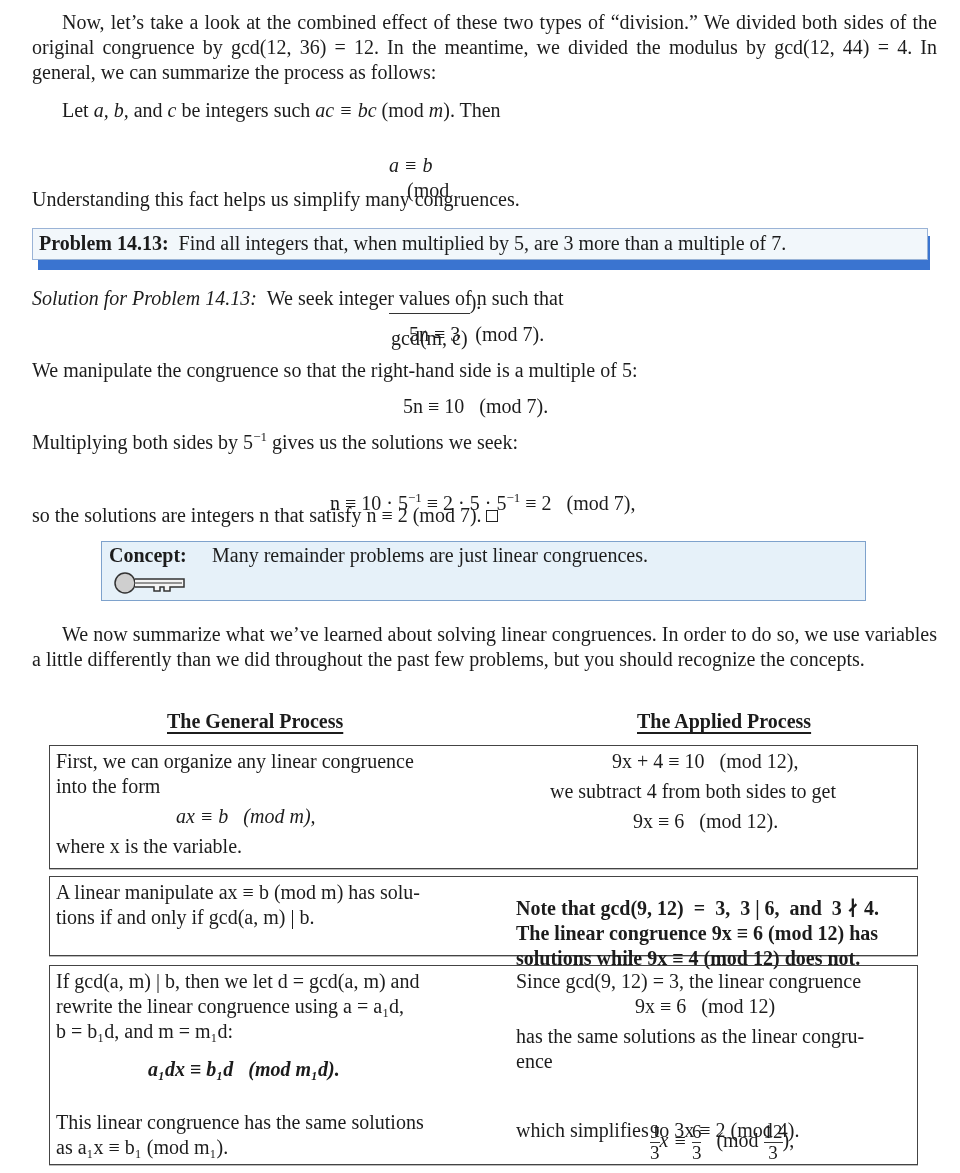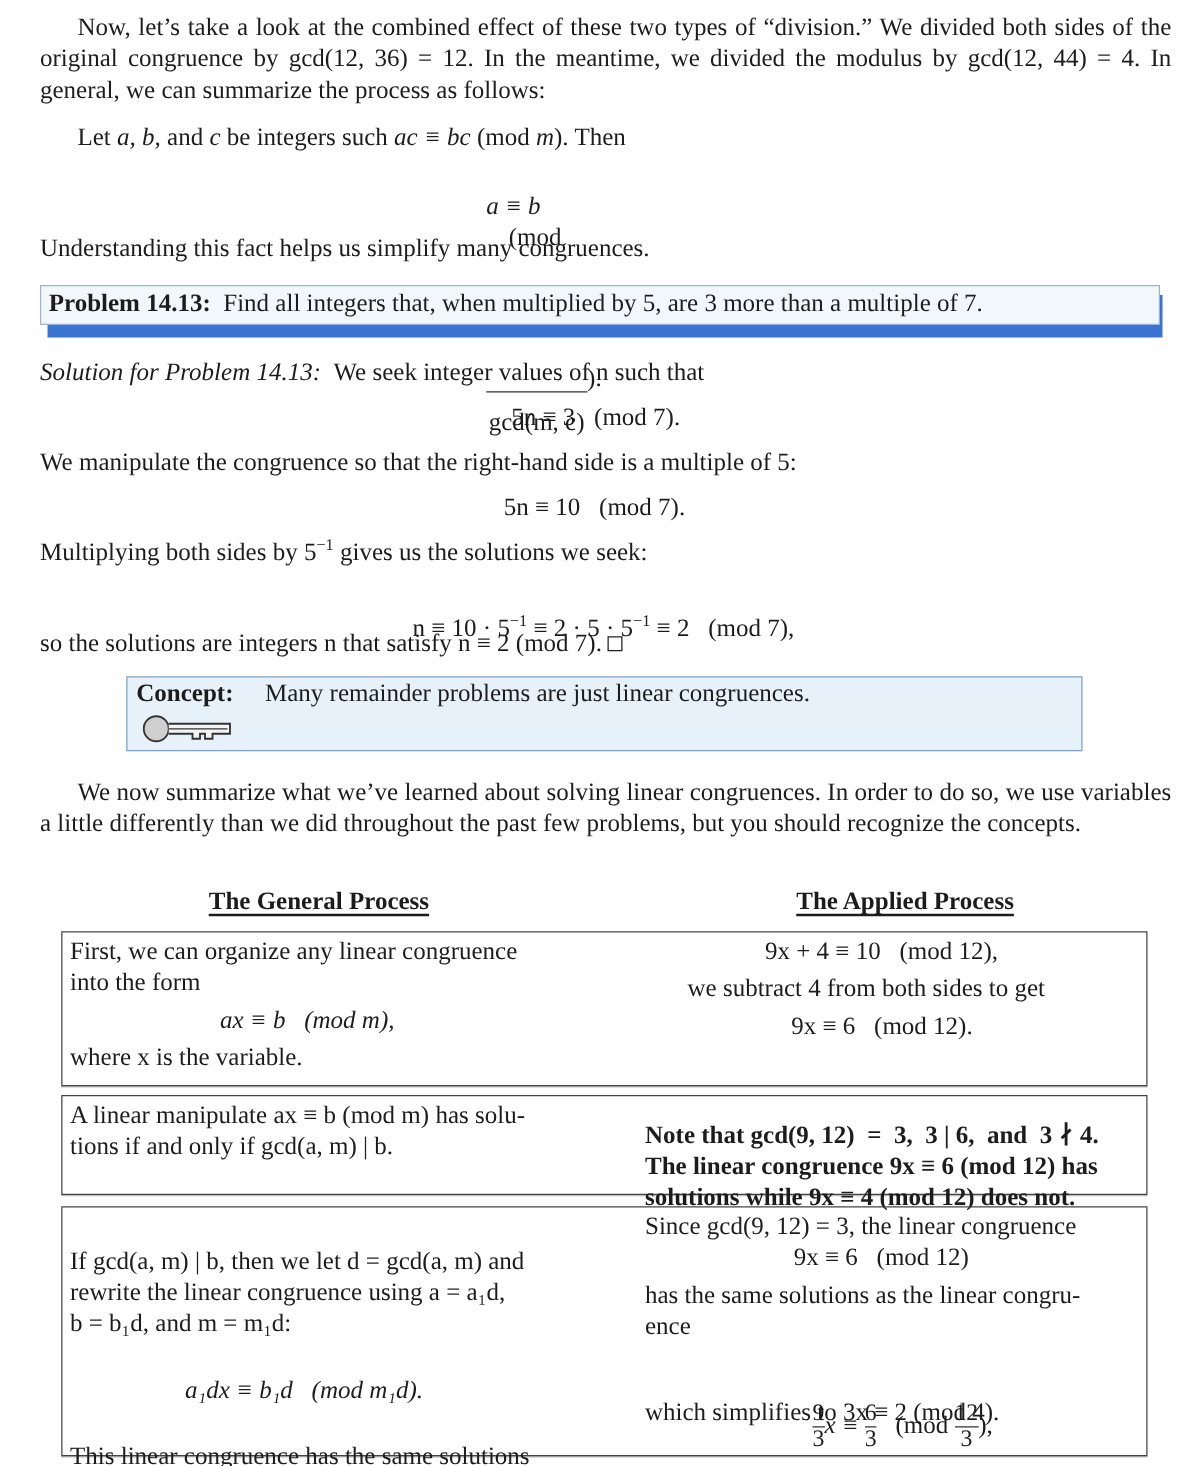--- a/index.html
+++ b/index.html
@@ -119,24 +119,24 @@
   </div>
   <div class="cell-right" style="top:19px;font-weight:bold;">
     <span class="line" style="white-space: pre;">Note that gcd(9, 12)  =  3,  3 | 6,  and  3 ∤ 4.</span>
     <span class="line" style="white-space: pre;">The linear congruence 9x ≡ 6 (mod 12) has</span>
     <span class="line" style="white-space: pre;">solutions while 9x ≡ 4 (mod 12) does not.</span>
   </div>
 </div>
 
 <div class="row-box" style="top:965px; height:200px;">
   <div class="cell-left" style="top:3px;">
-    <span class="line" style="white-space: pre; margin-top: 28px;">If gcd(a, m) | b, then we let d = gcd(a, m) and</span>
+    <span class="line" style="white-space: pre;">If gcd(a, m) | b, then we let d = gcd(a, m) and</span>
     <span class="line" style="white-space: pre;">rewrite the linear congruence using a = a₁d,</span>
     <span class="line" style="white-space: pre;">b = b₁d, and m = m₁d:</span>
-    <span class="line it" style="padding-left: 92px; margin-top: 28px; white-space: pre;">a₁dx ≡ b₁d   (mod m₁d).</span>
+    <span class="line it" style="padding-left: 92px; margin-top: 13px; white-space: pre; font-weight: bold;">a₁dx ≡ b₁d   (mod m₁d).</span>
     <span class="line" style="margin-top: 28px; white-space: pre;">This linear congruence has the same solutions</span>
     <span class="line" style="white-space: pre;">as a₁x ≡ b₁ (mod m₁).</span>
   </div>
   <div class="cell-right" style="top:3px;">
     <span class="line" style="white-space: pre;">Since gcd(9, 12) = 3, the linear congruence</span>
     <span class="line" style="padding-left: 119px; white-space: pre;">9x ≡ 6   (mod 12)</span>
     <span class="line" style="margin-top: 5px; white-space: pre;">has the same solutions as the linear congru-</span>
     <span class="line" style="white-space: pre;">ence</span>
     <span class="line" style="padding-left: 104px; height: 44px; line-height: 44px; white-space: pre;">
       <span class="small-frac"><span class="num">9</span><span class="den">3</span></span><i>x ≡ </i><span class="small-frac"><span class="num">6</span><span class="den">3</span></span><span style="white-space:pre;">   (mod </span><span class="small-frac"><span class="num">12</span><span class="den">3</span></span><span>),</span>

